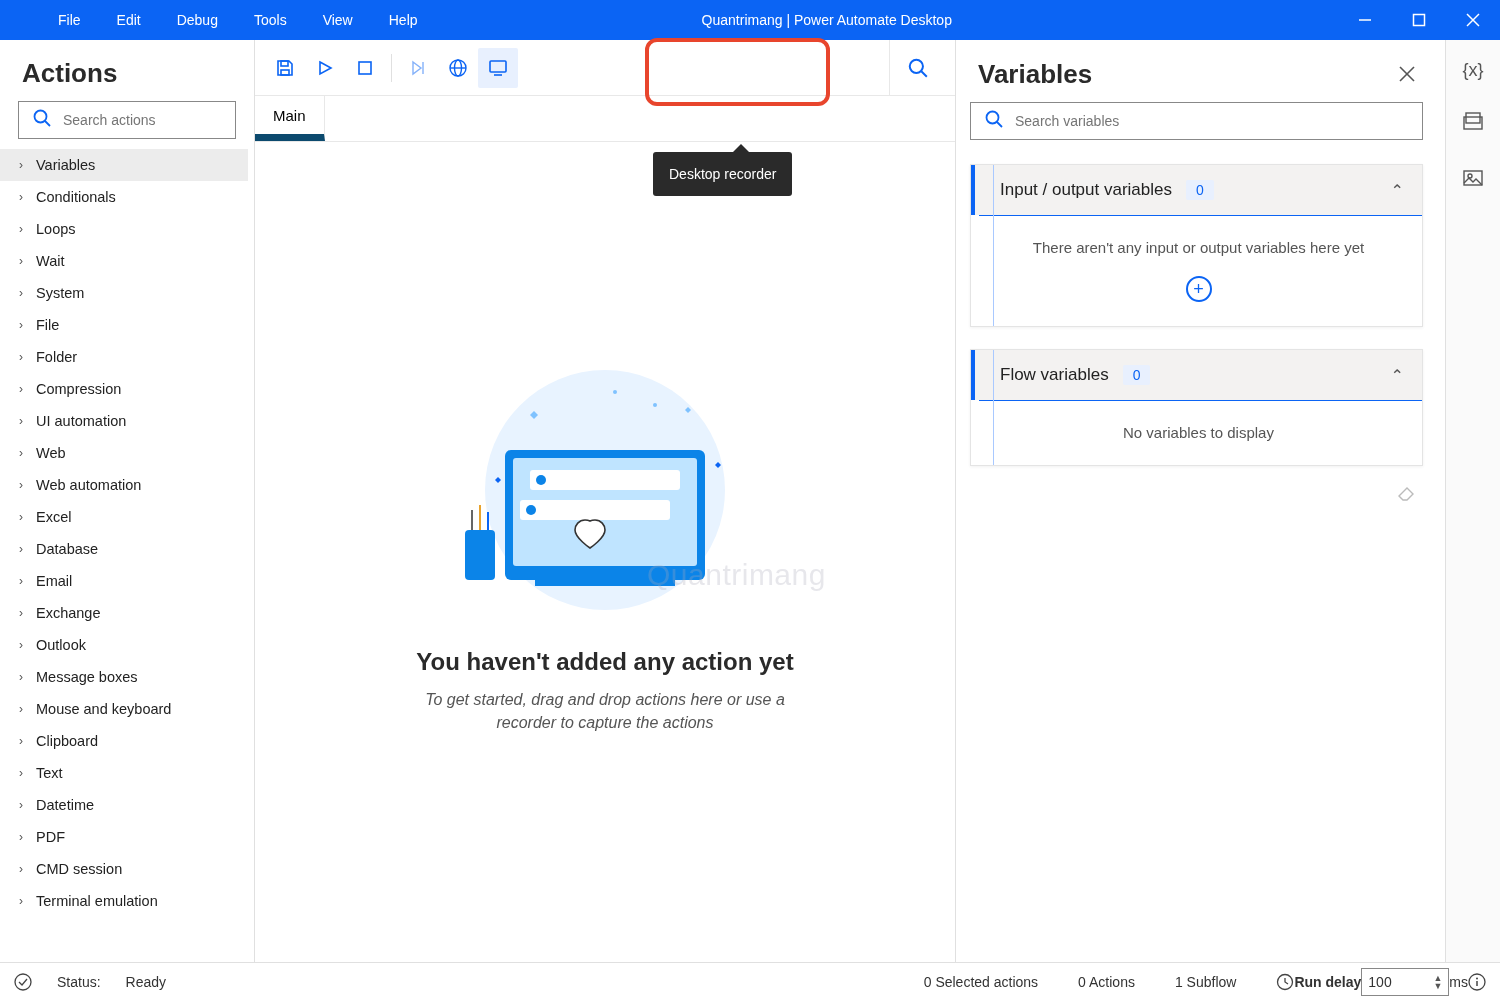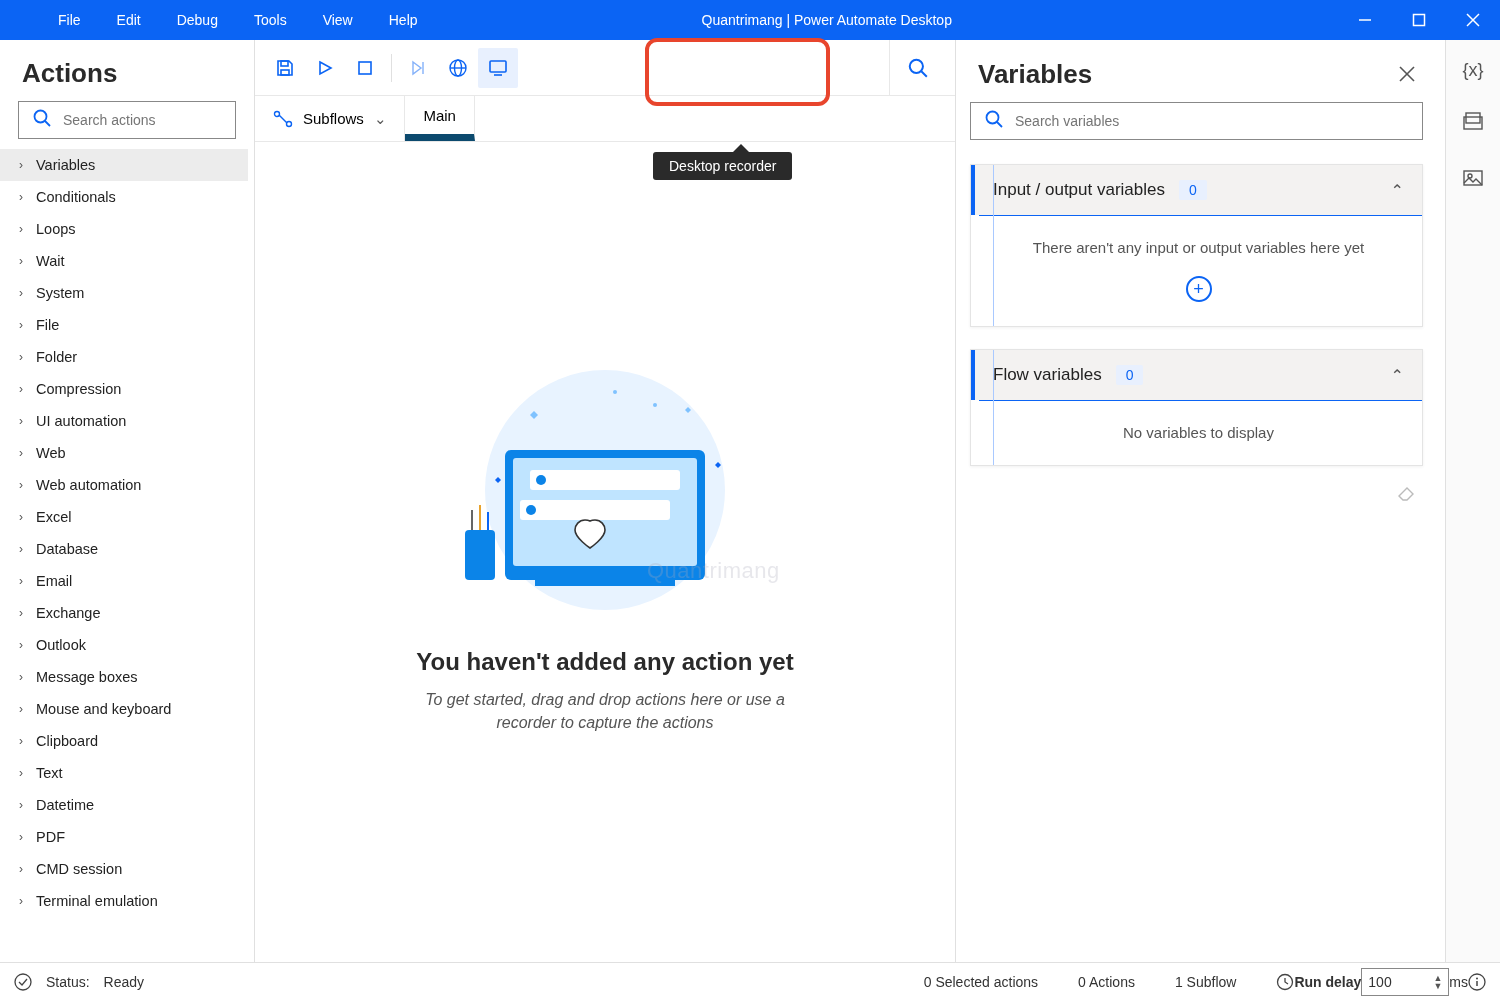--- a/index.html
+++ b/index.html
@@ -33,59 +33,59 @@
   .center { flex: 1; display: flex; flex-direction: column; background: #fff; min-width:0; }
   .toolbar { height: 56px; display: flex; align-items: center; border-bottom: 1px solid #e8e8e8; padding: 0 10px; position: relative; }
   .tb-btn { width: 40px; height: 40px; display: flex; align-items: center; justify-content: center; color: #0b64f4; cursor: pointer; border-radius: 2px; }
   .tb-btn.active { background: #e8f0fe; }
   .tb-sep { width: 1px; height: 28px; background: #e0e0e0; margin: 0 6px; }
   .tb-search { margin-left: auto; width: 56px; height: 56px; display:flex; align-items:center; justify-content:center; border-left:1px solid #e8e8e8; color:#0b64f4; cursor:pointer; }
 
   
   .red-ring { position: absolute; top: 42px; left: 390px; width: 185px; height: 68px; border: 4px solid #e8452d; border-radius: 12px; transform: translateY(-44px); pointer-events:none; }
 
-  .tooltip { position: absolute; top: 112px; left: 398px; background: #2a2a2a; color: #fff; font-size: 14px; padding: 6px 16px; border-radius: 3px; z-index:5;}
+  .tooltip { position: absolute; top: 112px; left: 398px; background: #2a2a2a; color: #fff; font-size: 14px; padding: 14px 16px; border-radius: 3px; z-index:5;}
   .tooltip::before { content:''; position:absolute; top:-8px; left:80px; border:8px solid transparent; border-bottom-color:#2a2a2a; border-top:none;}
 
   .subflow-bar { height: 46px; border-bottom: 1px solid #e8e8e8; display: flex; align-items: stretch; }
   .subflow-tab { display: flex; align-items: center; padding: 0 18px; gap: 10px; font-size: 15px; border-right:1px solid #e8e8e8; cursor:pointer; }
   .subflow-tab.main-tab { border-bottom: 7px solid #0c4a6e; }
 
   .canvas { flex: 1; display: flex; flex-direction: column; align-items: center; justify-content: center; overflow:hidden; position:relative; }
   .illus { width: 340px; height: 250px; margin-bottom: 28px; }
   .empty-h { font-size: 24px; font-weight: 600; color: #2a2a2a; margin-bottom: 12px; }
   .empty-p { font-size: 16px; color: #555; text-align:center; max-width: 420px; line-height:1.45;font-style:italic; }
-  .watermark { position:absolute; top:50%; left:56%; color:#aab; font-size:22px; opacity:.28; letter-spacing:.5px; pointer-events:none; transform:translateY(6px);}
+  .watermark { position:absolute; top:50%; left:56%; color:#aab; font-size:30px; opacity:.28; letter-spacing:.5px; pointer-events:none; transform:translateY(6px);}
 
   
   .vars-panel { width: 490px; border-left: 1px solid #e0e0e0; display: flex; flex-direction: column; background:#fff; }
   .vars-hdr { display:flex; align-items:center; padding: 18px 22px 12px 22px; }
   .vars-hdr h2 { font-size: 26px; font-weight: 600; color: #2a2a2a; flex:1; }
   .close-x { width:32px; height:32px; display:flex; align-items:center; justify-content:center; cursor:pointer; color:#555; }
 
   .card { margin: 8px 22px 14px 14px; border: 1px solid #e4e4e4; box-shadow: 0 1px 3px rgba(0,0,0,.06); background:#fff; }
   .card-head { height: 50px; background: #f3f2f1; display:flex; align-items:center; padding: 0 18px; gap:14px; cursor:pointer; border-left: 4px solid #0b64f4; position:relative; }
   .card-head::after{ content:''; position:absolute; left:4px; right:0; bottom:-1px; height:1px; background:#0b64f4; }
   .card-head .inner-line { position:absolute; left:18px; top:0; bottom:0; width:1px; background:#a9c9ff;}
-  .ct { font-size: 17px; color: #222; }
+  .ct { font-size: 17px; color: #222; margin-left: 7px; }
   .badge { background: #e8f0fe; color:#0b64f4; font-size:14px; padding:2px 10px; border-radius:2px; }
   .card-head .expand { margin-left:auto; color:#555; }
   .card-body { padding: 24px 20px; text-align:center; color:#555; font-size:15px; border-left:4px solid #fff; position:relative;}
   .card-body .vline{ position:absolute; left:18px; top:0; bottom:0; width:1px; background:#a9c9ff;}
   .plus-circle { margin-top:20px; width:26px; height:26px; border:2px solid #0b64f4; border-radius:50%; display:inline-flex; align-items:center; justify-content:center; color:#0b64f4; font-size:18px; cursor:pointer;}
 
   .eraser { margin-top:auto; align-self:flex-end; margin:0 28px 12px 0; color:#bbb; }
 
   
   .right-rail { width: 55px; border-left: 1px solid #e0e0e0; background:#fafafa; display:flex; flex-direction:column; align-items:center; padding-top:20px; gap:30px; }
   .rail-btn { color:#555; cursor:pointer; }
 
   
   .statusbar { height: 38px; border-top: 1px solid #e0e0e0; display:flex; align-items:center; padding:0 14px; font-size:14px; color:#333; gap:10px;}
-  .status-left { display:flex; align-items:center; gap:14px; }
+  .status-left { display:flex; align-items:center; gap:25px; }
   .status-mid { margin-left:auto; display:flex; gap:40px; align-items:center;}
   .spinner-inp { width:88px; height:28px; border:1px solid #888; display:flex; align-items:center; padding:0 6px;text-align:right; }
   .spin-btns { margin-left:auto; display:flex; flex-direction:column; line-height:8px; font-size:9px; color:#555; cursor:pointer;}
 </style>
 </head>
 <body>
 
 <div class="titlebar">
   <div class="menu">
     <div class="menu-item">File</div>
@@ -273,29 +273,20 @@
             <circle cx="8.5" cy="8.5" r="6" fill="none" stroke="#0b64f4" stroke-width="1.8"></circle>
             <line x1="13" y1="13" x2="18" y2="18" stroke="#0b64f4" stroke-width="1.8"></line>
           </svg>
         </div>
     </div>
 
     <div class="red-ring"></div>
     <div class="tooltip">Desktop recorder</div>
 
     <div class="subflow-bar">
-      <div class="subflow-tab">
-        <svg width="20" height="20" viewBox="0 0 20 20">
-            <circle cx="4" cy="5" r="2.5" fill="none" stroke="#0b64f4" stroke-width="1.4"></circle>
-            <circle cx="16" cy="15" r="2.5" fill="none" stroke="#0b64f4" stroke-width="1.4"></circle>
-            <path d="M6 6l8 8" stroke="#0b64f4" stroke-width="1.4"></path>
-          </svg>
-        <span>Subflows</span>
-        <span style="color:#555">⌄</span>
-      </div>
       <div class="subflow-tab main-tab">
           <span>Main</span>
         </div>
     </div>
 
     <div class="canvas">
       <div class="watermark">Quantrimang</div>
       <svg class="illus" viewBox="0 0 340 250">
         <circle cx="170" cy="120" r="120" fill="#e8f3ff"></circle>
         <rect x="70" y="80" width="200" height="130" rx="6" fill="#0b84e8"></rect>

